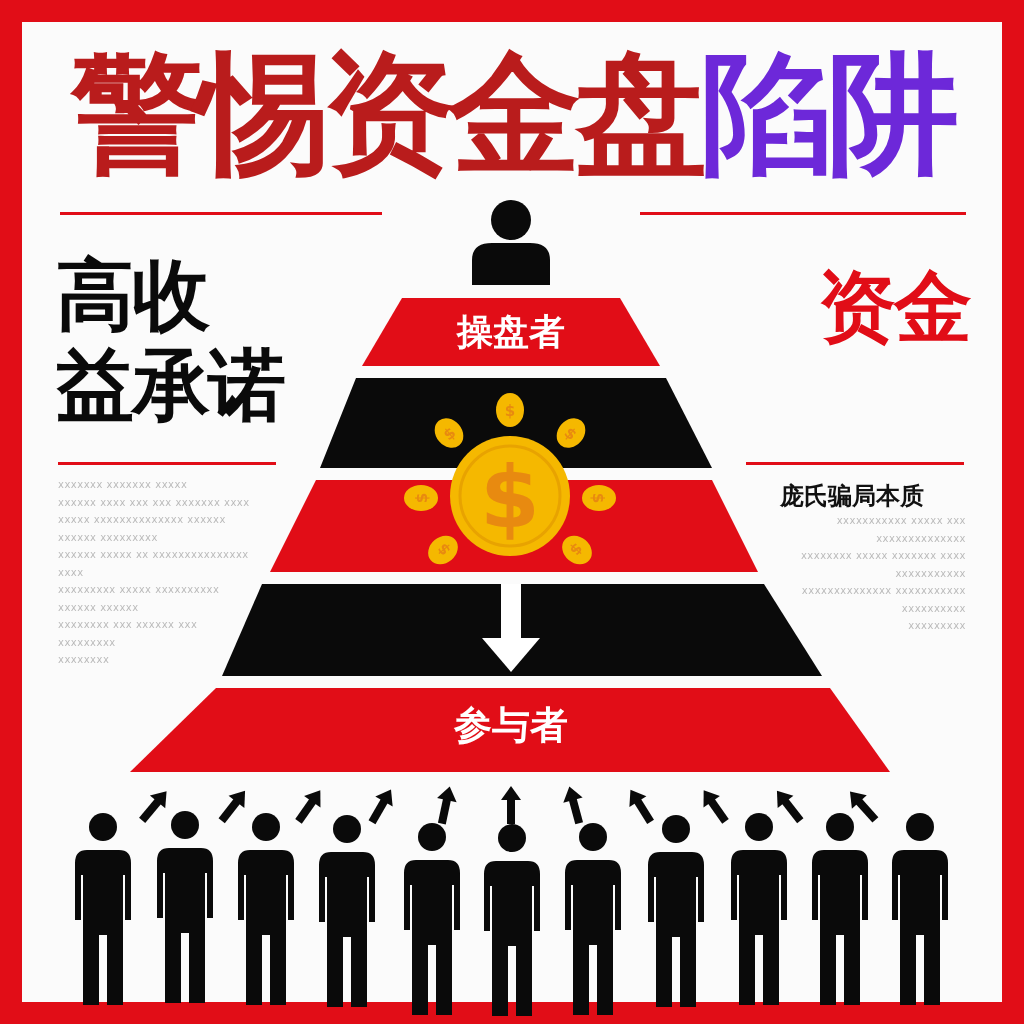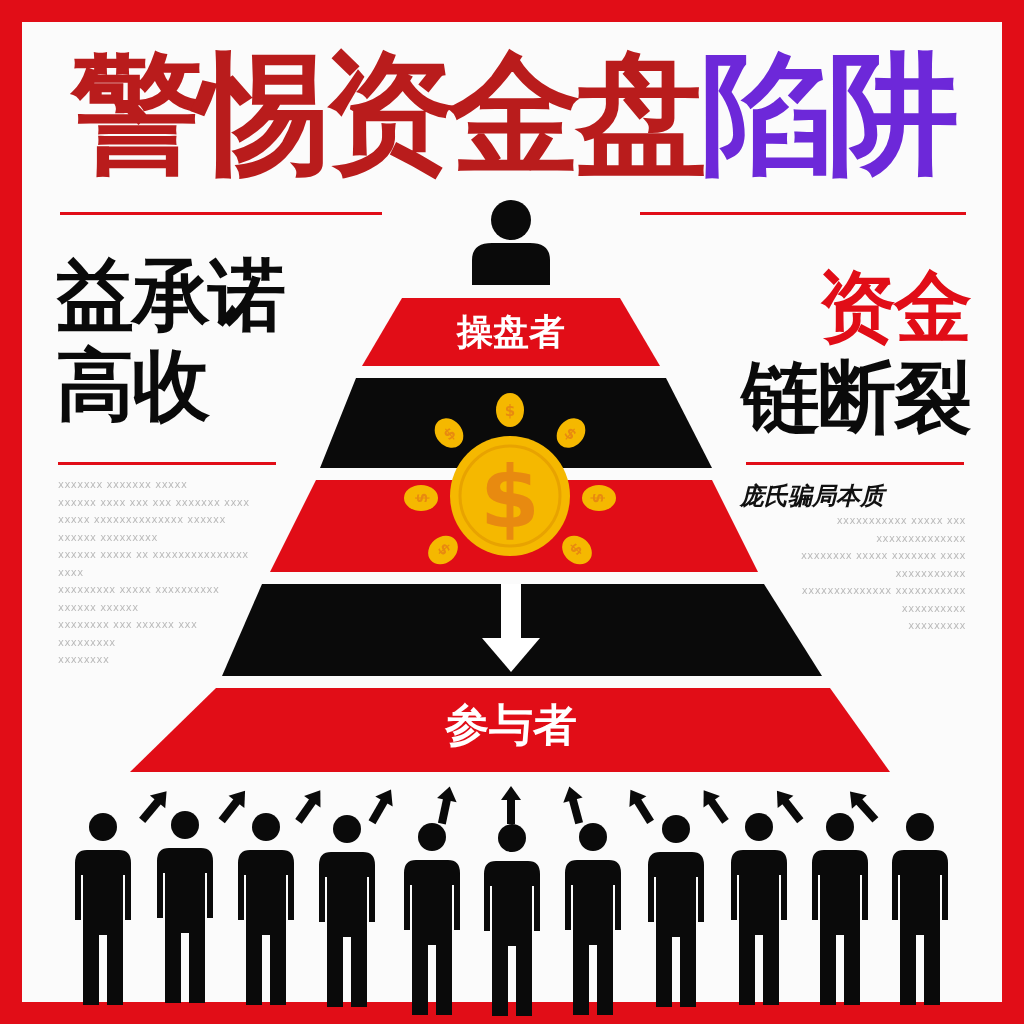--- a/index.html
+++ b/index.html
@@ -20,33 +20,32 @@
 <body>
 
 <div class="frame"></div>
 
 <div class="title"><span class="red">警惕资金盘</span><span class="black">陷阱</span></div>
 
 <div class="rule" style="left:60px;top:212px;width:322px;"></div>
 <div class="rule" style="left:640px;top:212px;width:326px;"></div>
 
 <div class="side-big" style="left:56px;top:250px;">
+  <div>高收</div>
   <div>益承诺</div>
-  <div>高收</div>
 </div>
 
 <div class="side-big" style="left:680px;top:262px;width:290px;text-align:right;">
   <div class="red">资金</div>
-  <div>链断裂</div>
 </div>
 
 <div class="rule" style="left:58px;top:462px;width:218px;"></div>
 <div class="rule" style="left:746px;top:462px;width:218px;"></div>
 
-<div class="sub" style="left:740px;top:480px;width:224px;text-align:left;font-style:italic;">庞氏骗局本质</div>
+<div class="sub" style="left:740px;top:480px;width:224px;text-align:center;">庞氏骗局本质</div>
 
 <div class="fine" style="left:58px;top:476px;width:200px;">
   <div>xxxxxxx xxxxxxx xxxxx</div>
   <div>xxxxxx xxxx xxx xxx xxxxxxx xxxx</div>
   <div>xxxxx xxxxxxxxxxxxxx xxxxxx xxxxxx xxxxxxxxx</div>
   <div>xxxxxx xxxxx xx xxxxxxxxxxxxxxx xxxx</div>
   <div>xxxxxxxxx xxxxx xxxxxxxxxx xxxxxx xxxxxx</div>
   <div>xxxxxxxx xxx xxxxxx xxx xxxxxxxxx</div>
   <div>xxxxxxxx</div>
 </div>
@@ -201,13 +200,13 @@
         <path d="M-28 48 Q-28 35 -16 35 L16 35 Q28 35 28 48 L28 105 L22 105 L22 60 L20 60 L20 190 L4 190 L4 120 L-4 120 L-4 190 L-20 190 L-20 60 L-22 60 L-22 105 L-28 105 Z"></path>
       </g>
     <g transform="translate(920,815)">
         <circle cx="0" cy="12" r="14"></circle>
         <path d="M-28 48 Q-28 35 -16 35 L16 35 Q28 35 28 48 L28 105 L22 105 L22 60 L20 60 L20 190 L4 190 L4 120 L-4 120 L-4 190 L-20 190 L-20 60 L-22 60 L-22 105 L-28 105 Z"></path>
       </g>
   </g>
 </svg>
 
 <div class="tier-label" style="left:402px;top:310px;width:218px;font-size:36px;line-height:44px;">操盘者</div>
-<div class="tier-label" style="left:380px;top:700px;width:262px;font-size:44px;line-height:50px;">参与者</div>
+<div class="tier-label" style="left:380px;top:700px;width:262px;font-size:38px;line-height:50px;">参与者</div>
 
 </body></html>

